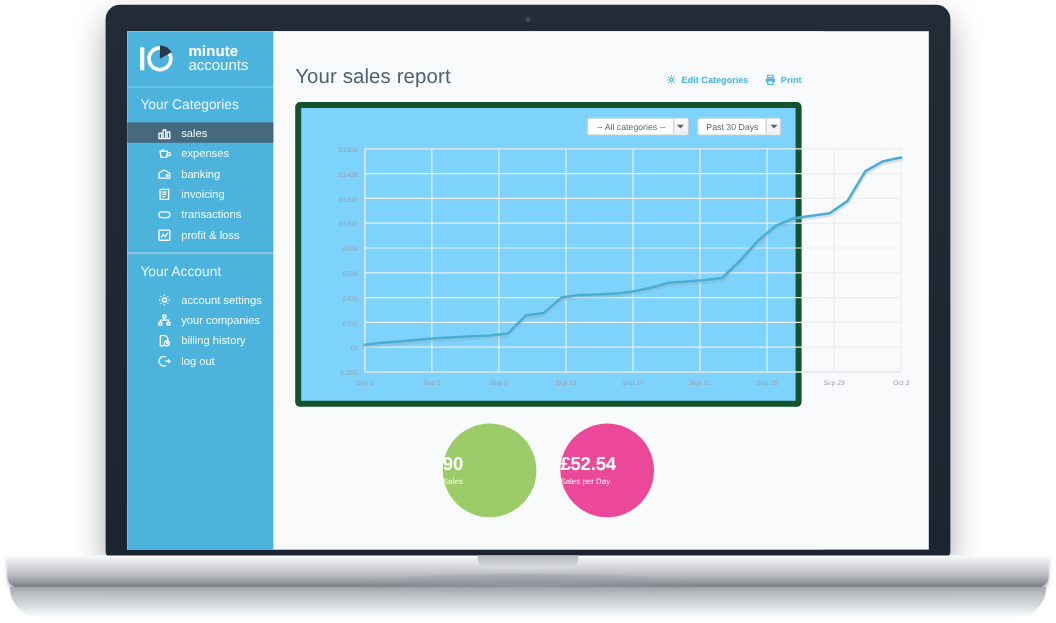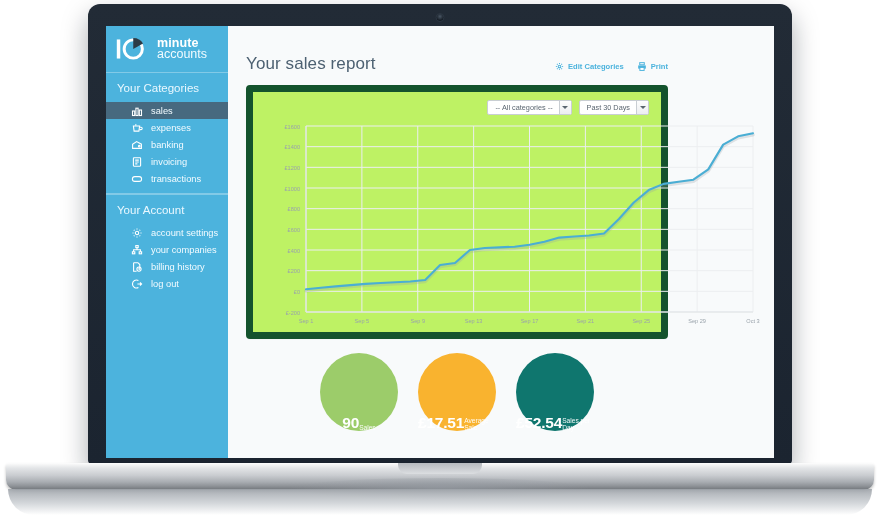--- a/index.html
+++ b/index.html
@@ -116,22 +116,22 @@
     font-size: 17px; color: #4d6172; font-weight: normal;
     letter-spacing: .1px;
   }
   .head-actions { margin-left: auto; display: flex; gap: 13px; align-items: center; padding-bottom: 3px; }
   .head-action { display: flex; align-items: flex-start; gap: 4px; color: #4cb3dd; font-size: 7.6px; font-weight: bold; }
   .head-action svg { display: block; }
 
   
   .chart-card {
     margin-top: 11px;
-    background: #bef264;
-    border: 7px solid #14532d;
+    background: #7dd3fc;
+    border: 5px solid #14532d;
     border-radius: 4px;
     height: 254px;
     position: relative;
     box-shadow: 0 1px 1px rgba(0,0,0,.02);
   }
   .filters {
     position: absolute; right: 12px; top: 8px;
     display: flex; gap: 7px;
   }
   .select {
@@ -159,22 +159,22 @@
   .plot { position: absolute; left: 0; top: 26px; width: 100%; height: 222px; }
   .plot svg { display: block; }
 
   
   .stats {
     margin-top: 14px;
     display: flex; justify-content: center; gap: 20px;
   }
   .stat {
     width: 78px; height: 78px; border-radius: 50%;
-    display: flex; flex-direction: row;
-    align-items: flex-end; justify-content: center;
+    display: flex; flex-direction: column;
+    align-items: flex-start; justify-content: center;
     color: #fff;
   }
   .stat-value { font-size: 15.5px; font-weight: bold; letter-spacing: -.2px; line-height: 17px; }
   .stat-label { font-size: 6.6px; margin-top: 2px; opacity: .95; }
 </style>
 </head>
 <body>
 
 <div id="stage">
 
@@ -245,20 +245,29 @@
 
           <div class="nav-item">
             <span class="nav-ico">
               <svg width="12" height="12" viewBox="0 0 12 12" fill="none" stroke="#ffffff" stroke-width="1.1">
                 <rect x="1.4" y="3.6" width="9.2" height="4.8" rx="2.4"></rect>
               </svg>
             </span>
             <span class="nav-label">transactions</span>
           </div>
 
+          <div class="nav-item">
+            <span class="nav-ico">
+              <svg width="12" height="12" viewBox="0 0 12 12" fill="none" stroke="#ffffff" stroke-width="1.1">
+                <rect x="1.5" y="1.8" width="9" height="8.4" rx=".6"></rect>
+                  <path d="M3.2 8 5 5.3l1.7 1.8 2.2-3"></path>
+              </svg>
+            </span>
+            <span class="nav-label">profit &amp; loss</span>
+          </div>
         </div>
 
         <div class="nav-divider"></div>
 
         <div class="nav-divider"></div>
         <div class="nav-group">
           <div class="nav-heading">Your Account</div>
 
           <div class="nav-item">
             <span class="nav-ico">
@@ -392,25 +401,21 @@
                 <polyline points="53.00,171.27 67.90,169.72 82.80,168.37 97.70,167.13 112.60,165.89 127.50,165.07 142.40,164.24 157.30,163.52 172.20,161.97 187.10,146.98 202.00,144.92 216.90,132.00 231.80,129.93 246.70,129.42 261.60,128.69 276.50,126.83 291.40,123.73 306.30,119.60 321.20,118.57 336.10,117.53 351.00,115.47 365.90,101.00 380.80,84.47 395.70,72.07 410.60,65.87 425.50,63.80 440.40,61.73 455.30,51.40 470.20,26.60 485.10,18.33 500.00,15.23" fill="none" stroke="#4aaed4" stroke-width="2.1" stroke-linejoin="round" stroke-linecap="round"></polyline>
               </svg>
           </div>
         </div>
 
         <div class="stats">
           <div class="stat" style="background: rgb(156, 204, 106);">
             <span class="stat-value">90</span>
             <span class="stat-label">Sales</span>
           </div>
-          <div class="stat" style="background: rgb(249, 179, 47);">
-            <span class="stat-value">£17.51</span>
-            <span class="stat-label">Average Sale</span>
-          </div>
-          <div class="stat" style="background: #0f766e;">
+          <div class="stat" style="background: #ec4899;">
             <span class="stat-value">£52.54</span>
             <span class="stat-label">Sales per Day</span>
           </div>
         </div>
 
       </div>
     </div>
   </div>
 
   <div class="laptop-base"></div>

